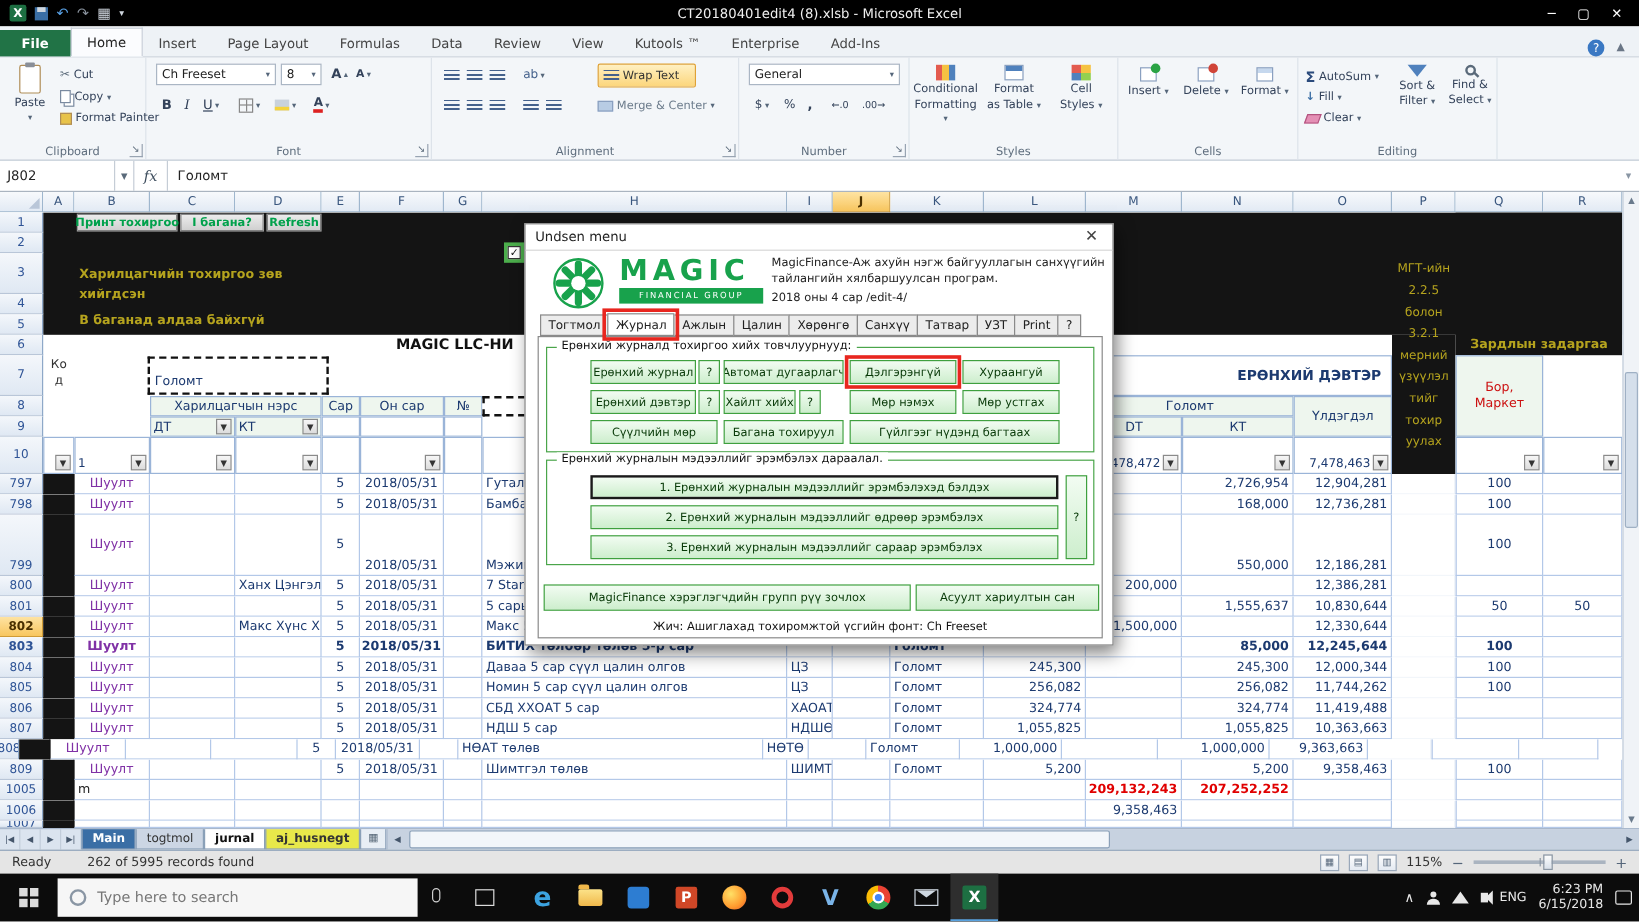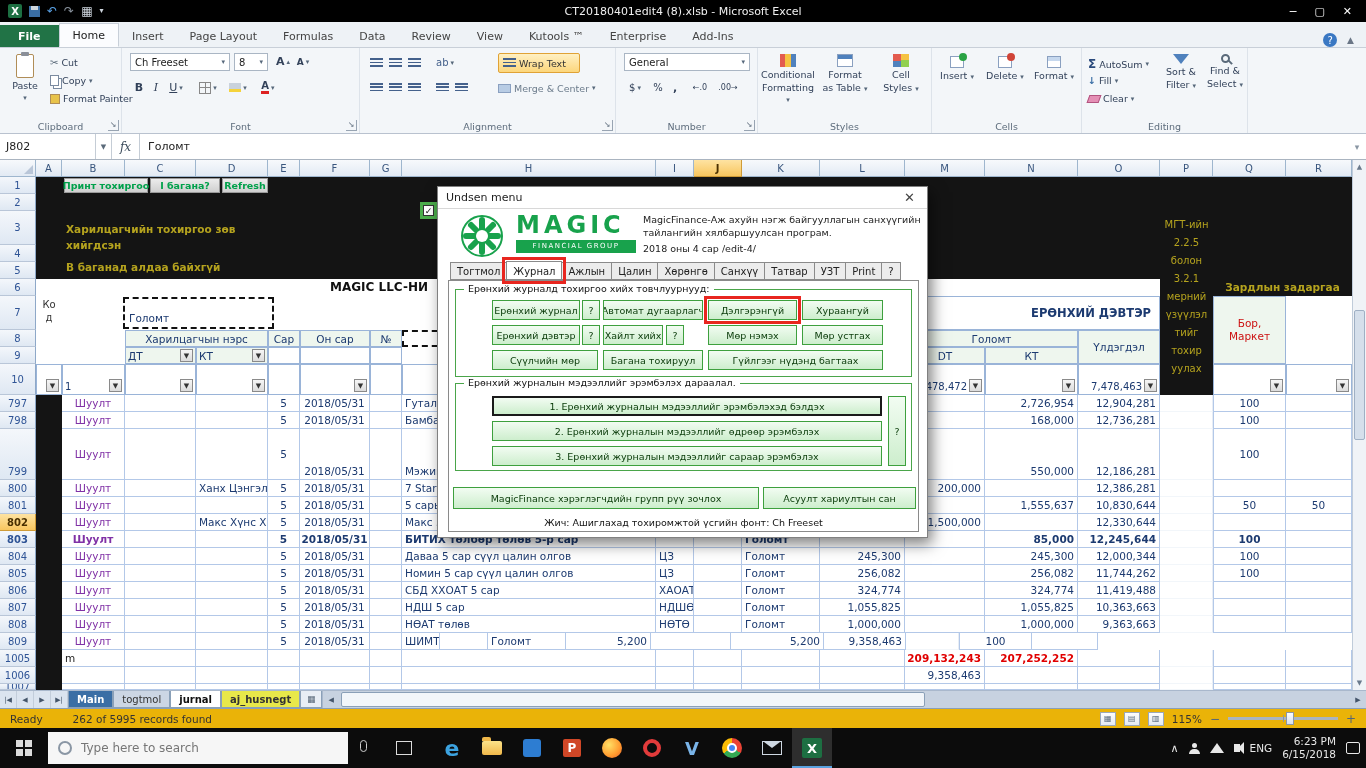--- a/index.html
+++ b/index.html
@@ -124,21 +124,21 @@
 .stab{padding:2px 8px;font-size:10px;border:1px solid #8aa0b8;border-top:none;display:flex;align-items:center}
 .st-blue{background:#3a6ea5;color:#fff;font-weight:bold}
 .st-gray{background:#ccd6e4;color:#333}
 .st-active{background:#fff;color:#111;font-weight:bold}
 .st-yellow{background:#e8e84a;color:#333;font-weight:bold}
 .instab{width:22px;display:flex;align-items:center;justify-content:center;font-size:9px;color:#5a6a7a;border:1px solid #8aa0b8;border-top:none;background:#e8eef5}
 .hst{flex:1;background:#c7d2e0;position:relative;border-left:1px solid #a9b8cc}
 .hsbtn{position:absolute;top:0;width:16px;height:100%;display:flex;align-items:center;justify-content:center;font-size:7px;color:#44556a}
 .hsthumb{position:absolute;left:18px;top:1px;width:56%;height:15px;background:#f2f6fa;border:1px solid #8aa0b8;border-radius:2px}
 
-.sb{position:absolute;top:708px;left:0;width:1366px;height:20px;background:#eab308;border-top:1px solid #8aa0b8;display:flex;align-items:center;font-size:10.5px;color:#333}
+.sb{position:absolute;top:708px;left:0;width:1366px;height:20px;background:#e5e5e5;border-top:1px solid #8aa0b8;display:flex;align-items:center;font-size:10.5px;color:#333}
 .sb .rdy{padding-left:10px}
 .sb .rec{padding-left:30px}
 .sbright{margin-left:auto;display:flex;align-items:center;gap:8px;padding-right:10px}
 .vwb{width:16px;height:14px;border:1px solid #9aa8ba;background:linear-gradient(#fdfdfd,#e4eaf2);display:flex;align-items:center;justify-content:center;font-size:8px;color:#55667a}
 .zoomtrack{width:110px;height:3px;background:#aab4c0;position:relative}
 .zoomtrack i{position:absolute;left:50%;top:-2px;width:1px;height:7px;background:#8a96a4}
 .zoomthumb{position:absolute;left:58px;top:-5px;width:8px;height:13px;background:linear-gradient(#fdfdfd,#d8e0ea);border:1px solid #8a96a4}
 .zmm{font-size:12px;color:#55667a}
 
 .tk{position:absolute;top:728px;left:0;width:1366px;height:40px;background:#0c0c0c}
@@ -818,21 +818,21 @@
           <div class="gc cK" style="width: 78px;">Голомт</div>
           <div class="gc cL" style="width: 85px;">1,055,825</div>
           <div class="gc cM" style="width: 80px;"></div>
           <div class="gc cN" style="width: 93px;">1,055,825</div>
           <div class="gc cO" style="width: 82px;">10,363,663</div>
           <div class="gc cP" style="width: 53px;"></div>
           <div class="gc cQ" style="width: 73px;"></div>
           <div class="gc cR" style="width: 66px;"></div>
         </div>
         <div class="grow" style="height: 17px;">
-          <div class="gc crh" style="width: 36px;">808</div>
+          <div class="gc crh" style="width: 16px;">808</div>
           <div class="gc cA" style="width: 26px;"></div>
           <div class="gc cB" style="width: 63px;">Шуулт</div>
           <div class="gc cC" style="width: 71px;"></div>
           <div class="gc cD" style="width: 72px;"></div>
           <div class="gc cE" style="width: 32px;">5</div>
           <div class="gc cF" style="width: 70px;">2018/05/31</div>
           <div class="gc cG" style="width: 32px;"></div>
           <div class="gc cH" style="width: 254px;">НӨАТ төлөв</div>
           <div class="gc cI" style="width: 38px;">НӨТӨ</div>
           <div class="gc cJ" style="width: 48px;"></div>
@@ -847,20 +847,21 @@
         </div>
         <div class="grow" style="height: 17px;">
           <div class="gc crh" style="width: 36px;">809</div>
           <div class="gc cA" style="width: 26px;"></div>
           <div class="gc cB" style="width: 63px;">Шуулт</div>
           <div class="gc cC" style="width: 71px;"></div>
           <div class="gc cD" style="width: 72px;"></div>
           <div class="gc cE" style="width: 32px;">5</div>
           <div class="gc cF" style="width: 70px;">2018/05/31</div>
           <div class="gc cG" style="width: 32px;"></div>
+          <div class="gc cH" style="width: 254px;">Шимтгэл төлөв</div>
           <div class="gc cI" style="width: 38px;">ШИМТГЭЛ</div>
           <div class="gc cJ" style="width: 48px;"></div>
           <div class="gc cK" style="width: 78px;">Голомт</div>
           <div class="gc cL" style="width: 85px;">5,200</div>
           <div class="gc cM" style="width: 80px;"></div>
           <div class="gc cN" style="width: 93px;">5,200</div>
           <div class="gc cO" style="width: 82px;">9,358,463</div>
           <div class="gc cP" style="width: 53px;"></div>
           <div class="gc cQ" style="width: 73px;">100</div>
           <div class="gc cR" style="width: 66px;"></div>

